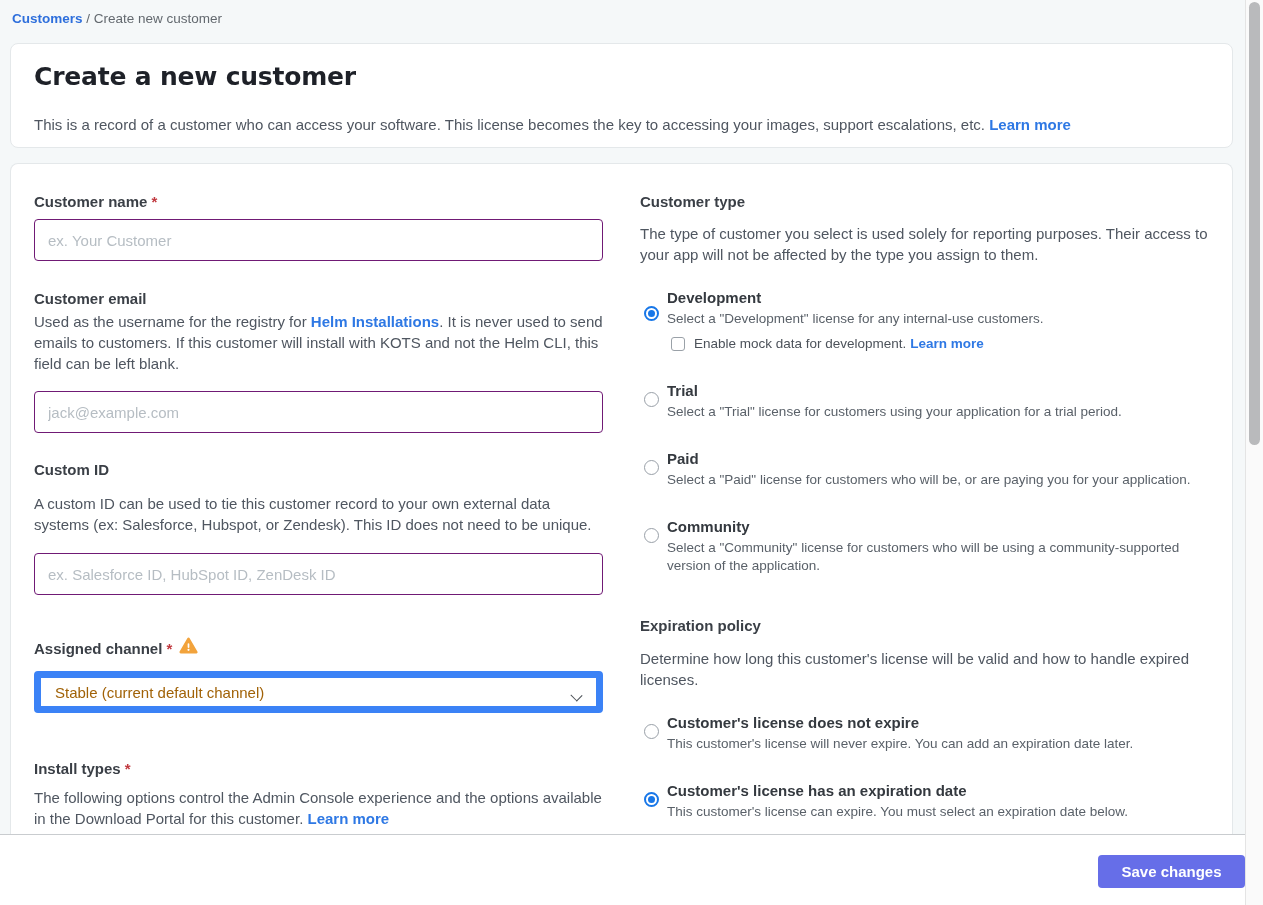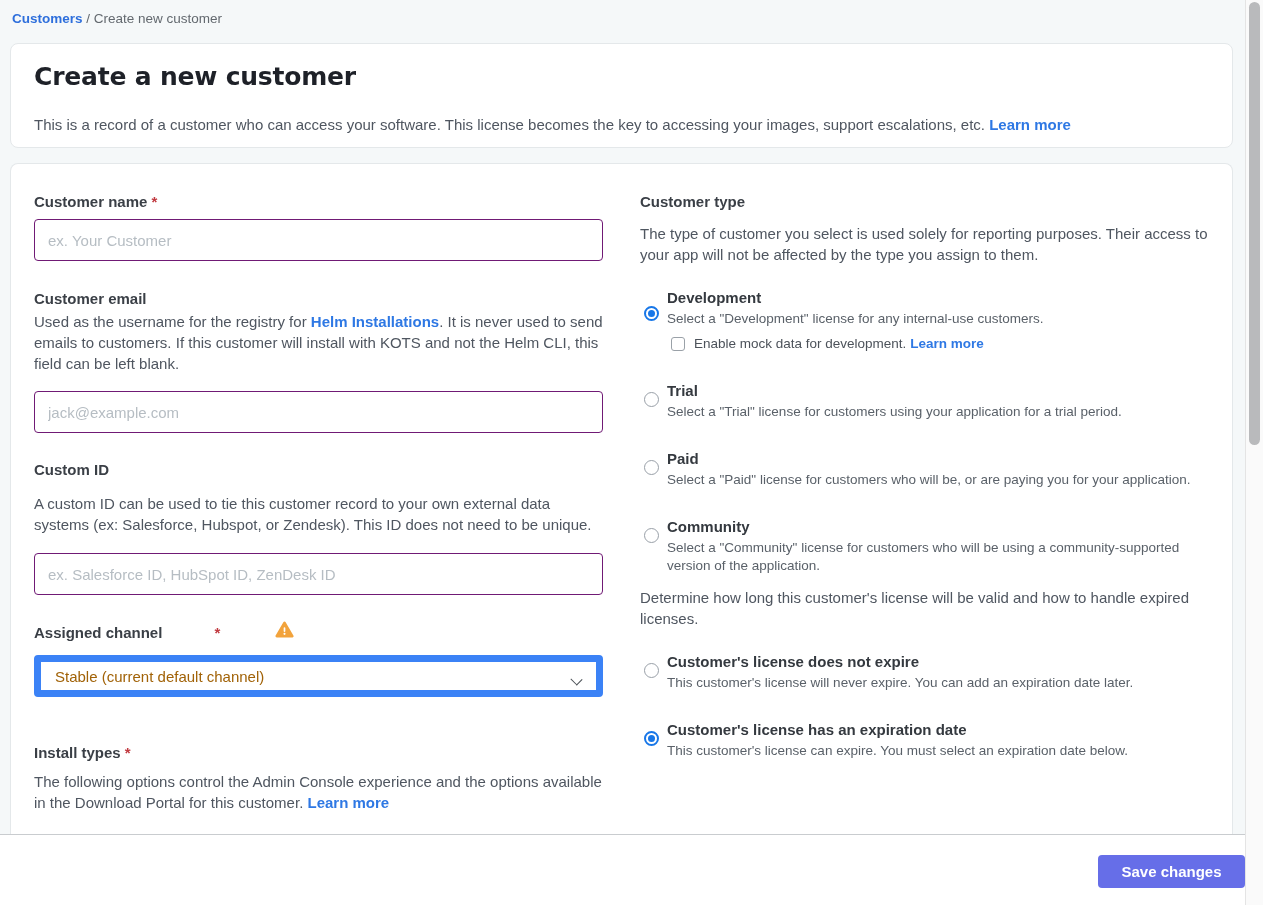--- a/index.html
+++ b/index.html
@@ -69,21 +69,21 @@
   }
   .warn-svg { margin-left:7px; display:inline-block; }
 
   
   .mt-email-label { margin-top:27px; }
   .mt-email-para  { margin-top:2px; }
   .mt-email-input { margin-top:17px; }
   .mt-custom-label{ margin-top:26px; }
   .mt-custom-para { margin-top:13px; }
   .mt-custom-input{ margin-top:18px; }
-  .mt-channel     { margin-top:26px;gap:48px; }
+  .mt-channel     { margin-top:42px; }
   .mt-install     { margin-top:45px; }
   .mt-install-para{ margin-top:8px; }
 
   
   .section-heading { font-size:15px; font-weight:600; color:#3a3f46; line-height:21px; }
   .section-para { margin-top:11px; font-size:15px; line-height:21px; color:#4f5660; }
   .options { margin-top:22px; }
   .option { display:flex; }
   .option + .option { margin-top:27px; }
   .option .radio-col { width:15px; margin-left:4px; margin-right:8px; flex:none; }
@@ -235,20 +235,21 @@
             <div class="radio"></div>
           </div>
         <div>
           <div class="opt-label">Community</div>
           <div class="opt-desc">Select a "Community" license for customers who will be using a community-supported version of the application.</div>
         </div>
       </div>
 
     </div>
 
+    <div class="section-heading mt-expiration">Expiration policy</div>
     <p class="section-para mt-exp-para">Determine how long this customer's license will be valid and how to handle expired licenses.</p>
 
     <div class="options">
 
       <div class="option">
         <div class="radio-col">
             <div class="radio"></div>
           </div>
         <div>
           <div class="opt-label">Customer's license does not expire</div>

